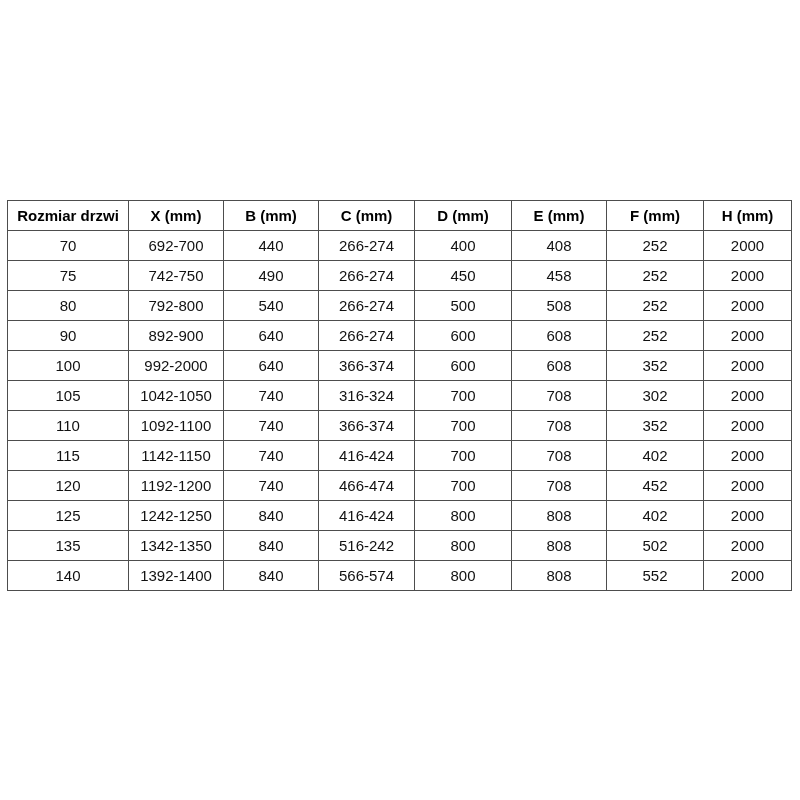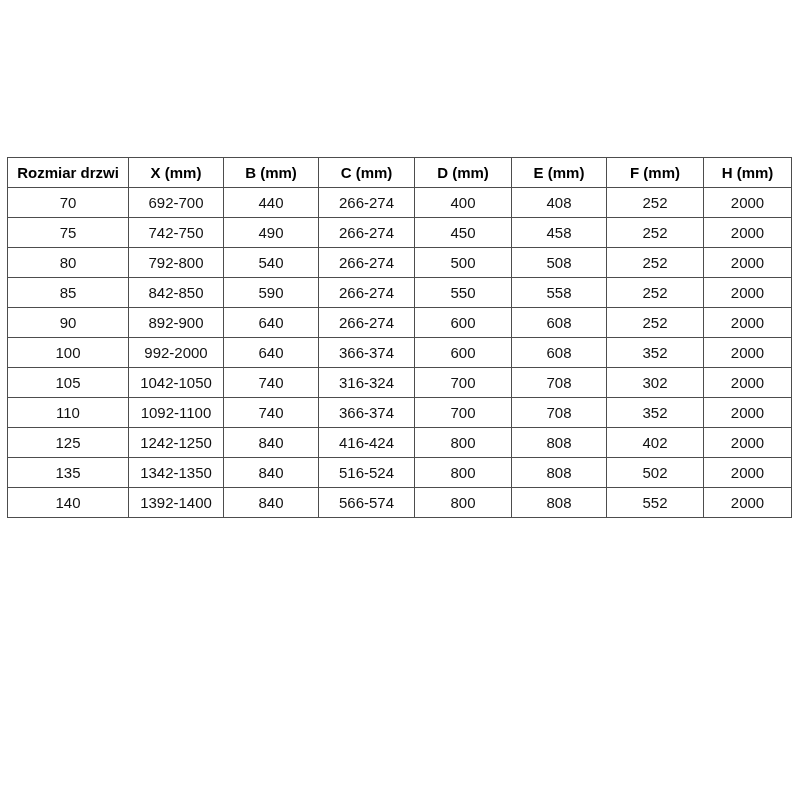--- a/index.html
+++ b/index.html
@@ -19,20 +19,21 @@
   }
   .table-wrap {
     position: absolute;
     left: 7px;
     top: 157px;
   }
   table.size-table {
     border-collapse: collapse;
     table-layout: fixed;
     width: 784px;
+    margin-top: 43px;
   }
   table.size-table th,
   table.size-table td {
     border: 1px solid #4d4d4d;
     height: 29px;
     text-align: center;
     vertical-align: middle;
     font-size: 15px;
     color: #111111;
     padding: 0;
@@ -97,30 +98,20 @@
             <td>80</td>
             <td>792-800</td>
             <td>540</td>
             <td>266-274</td>
             <td>500</td>
             <td>508</td>
             <td>252</td>
             <td>2000</td>
           </tr>
           <tr>
-            <td>85</td>
-            <td>842-850</td>
-            <td>590</td>
-            <td>266-274</td>
-            <td>550</td>
-            <td>558</td>
-            <td>252</td>
-            <td>2000</td>
-          </tr>
-          <tr>
             <td>90</td>
             <td>892-900</td>
             <td>640</td>
             <td>266-274</td>
             <td>600</td>
             <td>608</td>
             <td>252</td>
             <td>2000</td>
           </tr>
           <tr>
@@ -147,34 +138,54 @@
             <td>110</td>
             <td>1092-1100</td>
             <td>740</td>
             <td>366-374</td>
             <td>700</td>
             <td>708</td>
             <td>352</td>
             <td>2000</td>
           </tr>
           <tr>
+            <td>115</td>
+            <td>1142-1150</td>
+            <td>740</td>
+            <td>416-424</td>
+            <td>700</td>
+            <td>708</td>
+            <td>402</td>
+            <td>2000</td>
+          </tr>
+          <tr>
+            <td>120</td>
+            <td>1192-1200</td>
+            <td>740</td>
+            <td>466-474</td>
+            <td>700</td>
+            <td>708</td>
+            <td>452</td>
+            <td>2000</td>
+          </tr>
+          <tr>
             <td>125</td>
             <td>1242-1250</td>
             <td>840</td>
             <td>416-424</td>
             <td>800</td>
             <td>808</td>
             <td>402</td>
             <td>2000</td>
           </tr>
           <tr>
             <td>135</td>
             <td>1342-1350</td>
             <td>840</td>
-            <td>516-524</td>
+            <td>516-242</td>
             <td>800</td>
             <td>808</td>
             <td>502</td>
             <td>2000</td>
           </tr>
           <tr>
             <td>140</td>
             <td>1392-1400</td>
             <td>840</td>
             <td>566-574</td>

